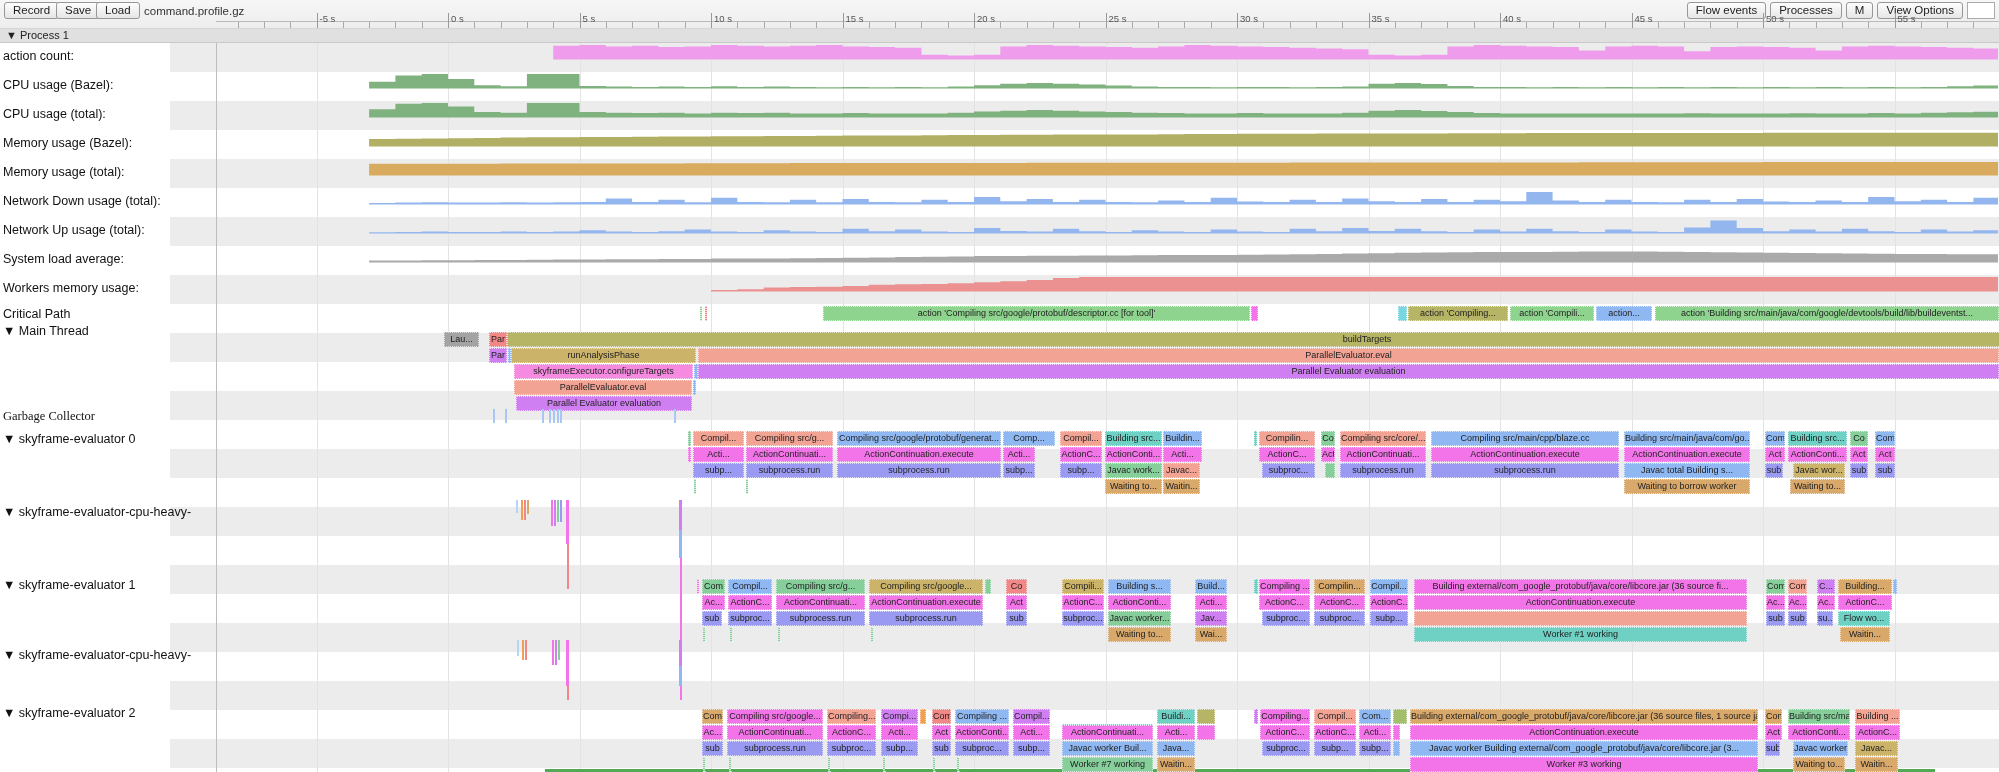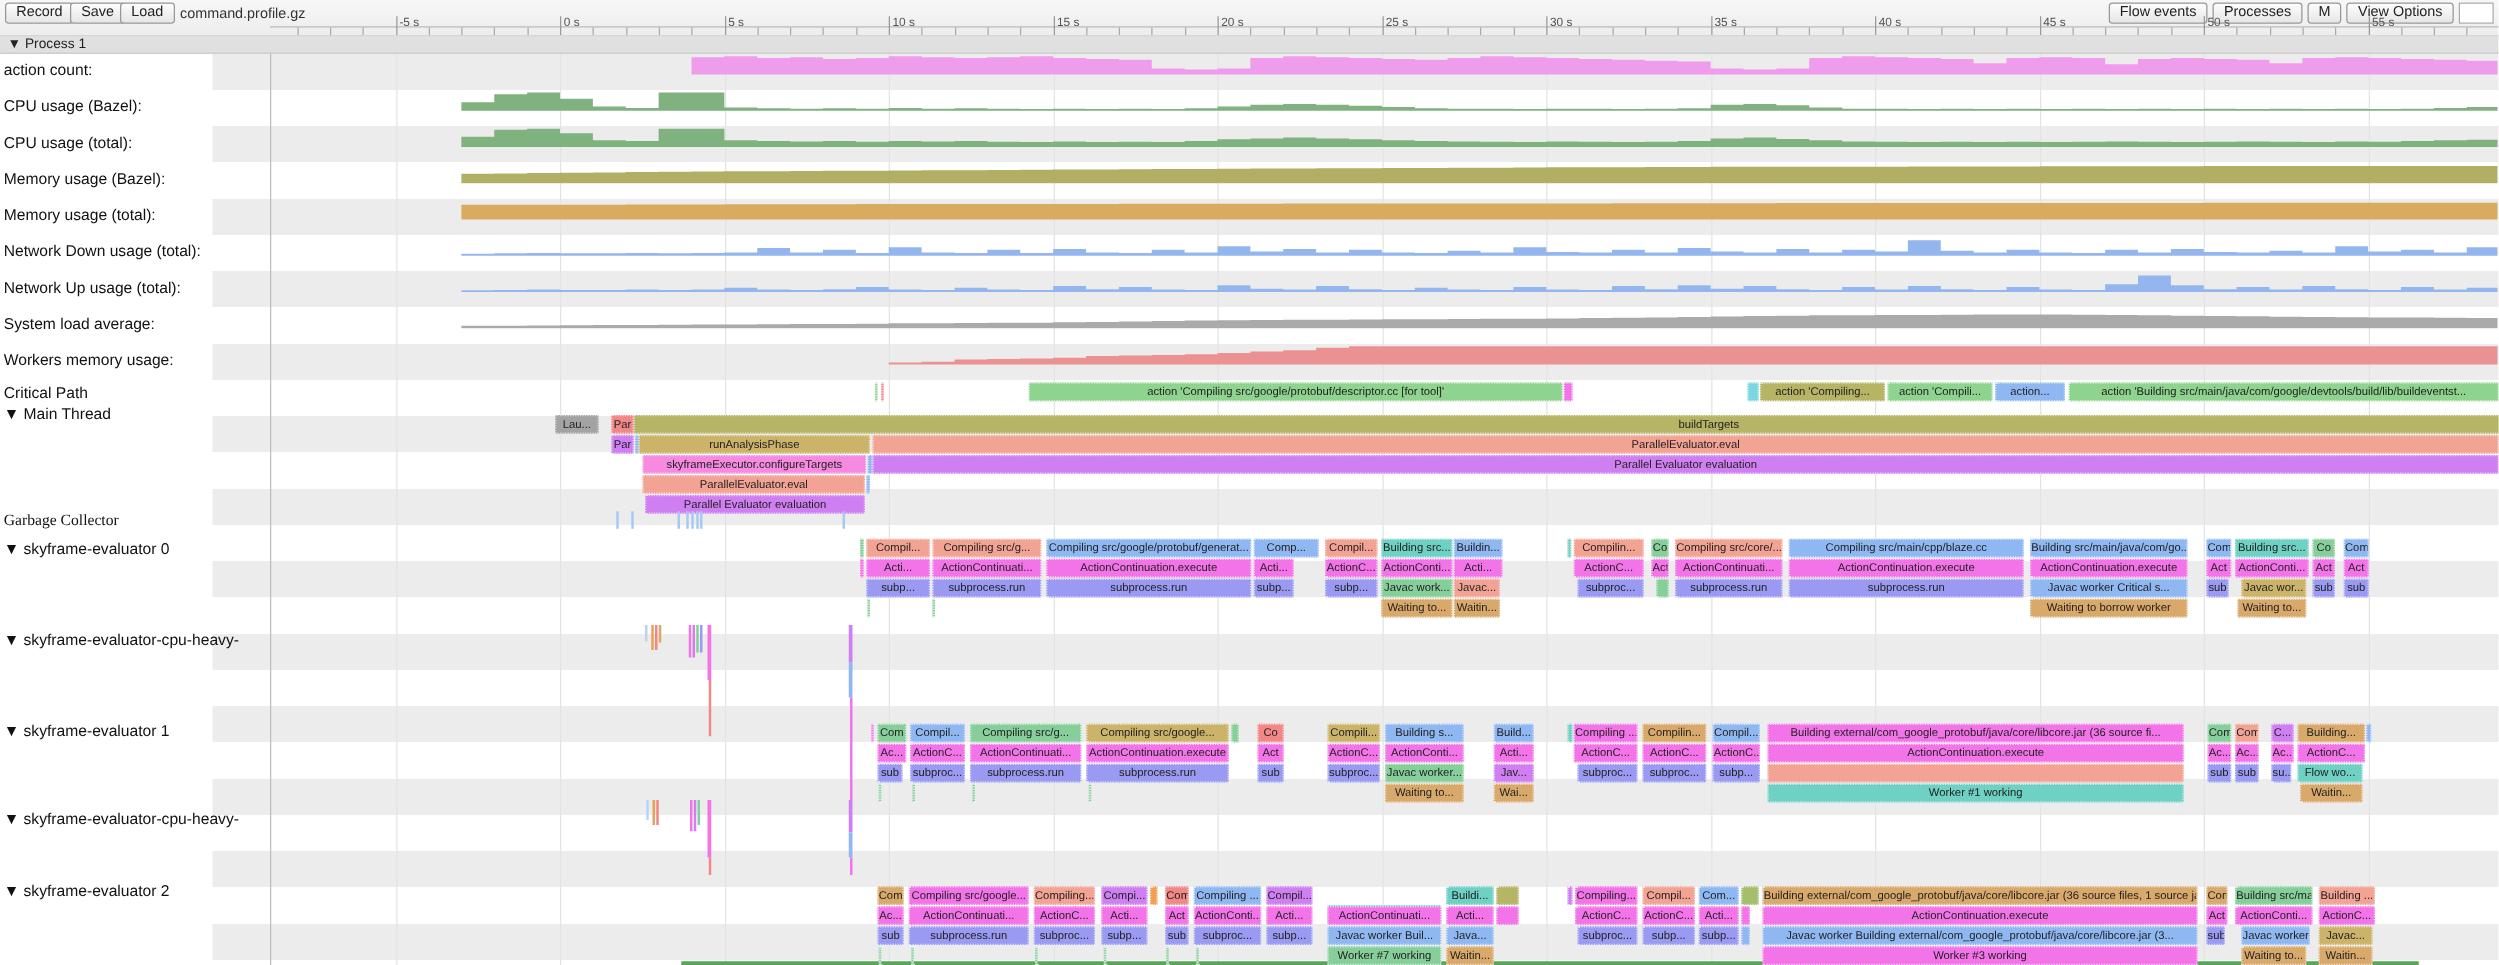--- a/index.html
+++ b/index.html
@@ -177,21 +177,21 @@
       <div class="bar" title="subprocess.run" style="left: 746px; top: 463px; width: 87px; background: rgb(154, 154, 242);">subprocess.run</div>
       <div class="bar" title="subprocess.run" style="left: 837px; top: 463px; width: 164px; background: rgb(154, 154, 242);">subprocess.run</div>
       <div class="bar" title="subp..." style="left: 1003px; top: 463px; width: 32px; background: rgb(154, 154, 242);">subp...</div>
       <div class="bar" title="subp..." style="left: 1060px; top: 463px; width: 42px; background: rgb(154, 154, 242);">subp...</div>
       <div class="bar" title="Javac work..." style="left: 1105px; top: 463px; width: 57px; background: rgb(134, 207, 154);">Javac work...</div>
       <div class="bar" title="Javac..." style="left: 1163px; top: 463px; width: 37px; background: rgb(242, 163, 148);">Javac...</div>
       <div class="bar" title="subproc..." style="left: 1262px; top: 463px; width: 53px; background: rgb(154, 154, 242);">subproc...</div>
       <div class="bar" style="left: 1325px; top: 463px; width: 10px; background: rgb(134, 207, 154);"></div>
       <div class="bar" title="subprocess.run" style="left: 1340px; top: 463px; width: 86px; background: rgb(154, 154, 242);">subprocess.run</div>
       <div class="bar" title="subprocess.run" style="left: 1431px; top: 463px; width: 188px; background: rgb(154, 154, 242);">subprocess.run</div>
-      <div class="bar" title="Javac worker Building s..." style="left: 1624px; top: 463px; width: 126px; background: rgb(143, 184, 242);">Javac worker Critical s...</div>
+      <div class="bar" title="Javac worker Building s..." style="left: 1624px; top: 463px; width: 126px; background: rgb(143, 184, 242);">Javac total Building s...</div>
       <div class="bar" title="sub" style="left: 1765px; top: 463px; width: 18px; background: rgb(154, 154, 242);">sub</div>
       <div class="bar" title="Javac wor..." style="left: 1793px; top: 463px; width: 52px; background: rgb(204, 179, 106);">Javac wor...</div>
       <div class="bar" title="sub" style="left: 1850px; top: 463px; width: 18px; background: rgb(154, 154, 242);">sub</div>
       <div class="bar" title="sub" style="left: 1875px; top: 463px; width: 20px; background: rgb(154, 154, 242);">sub</div>
       <div class="bar" style="left: 694px; top: 479px; width: 2px; background: rgb(134, 207, 154);"></div>
       <div class="bar" style="left: 746px; top: 479px; width: 2px; background: rgb(134, 207, 154);"></div>
       <div class="bar" title="Waiting to..." style="left: 1105px; top: 479px; width: 57px; background: rgb(217, 169, 107);">Waiting to...</div>
       <div class="bar" title="Waitin..." style="left: 1163px; top: 479px; width: 37px; background: rgb(217, 169, 107);">Waitin...</div>
       <div class="bar" title="Waiting to borrow worker" style="left: 1624px; top: 479px; width: 126px; background: rgb(217, 169, 107);">Waiting to borrow worker</div>
       <div class="bar" title="Waiting to..." style="left: 1790px; top: 479px; width: 55px; background: rgb(217, 169, 107);">Waiting to...</div>

